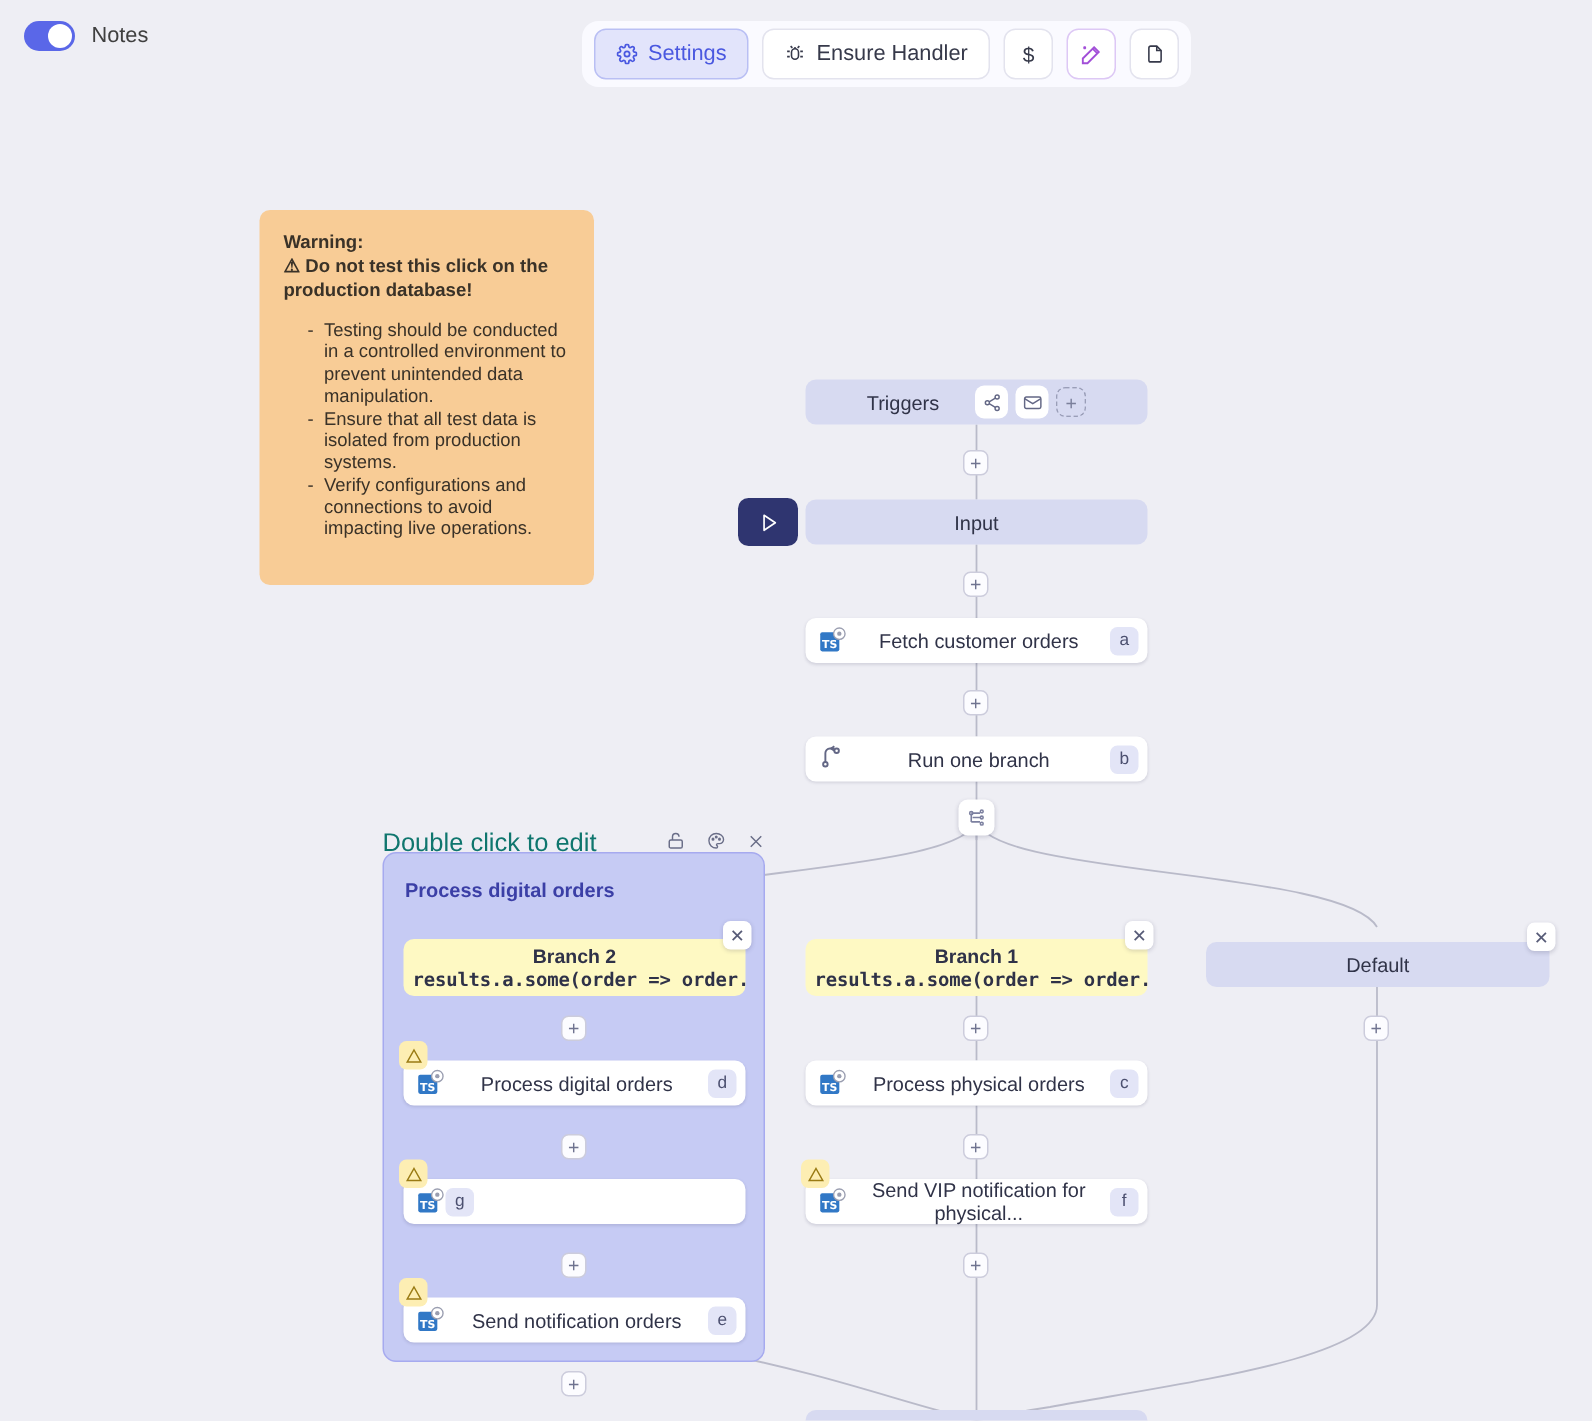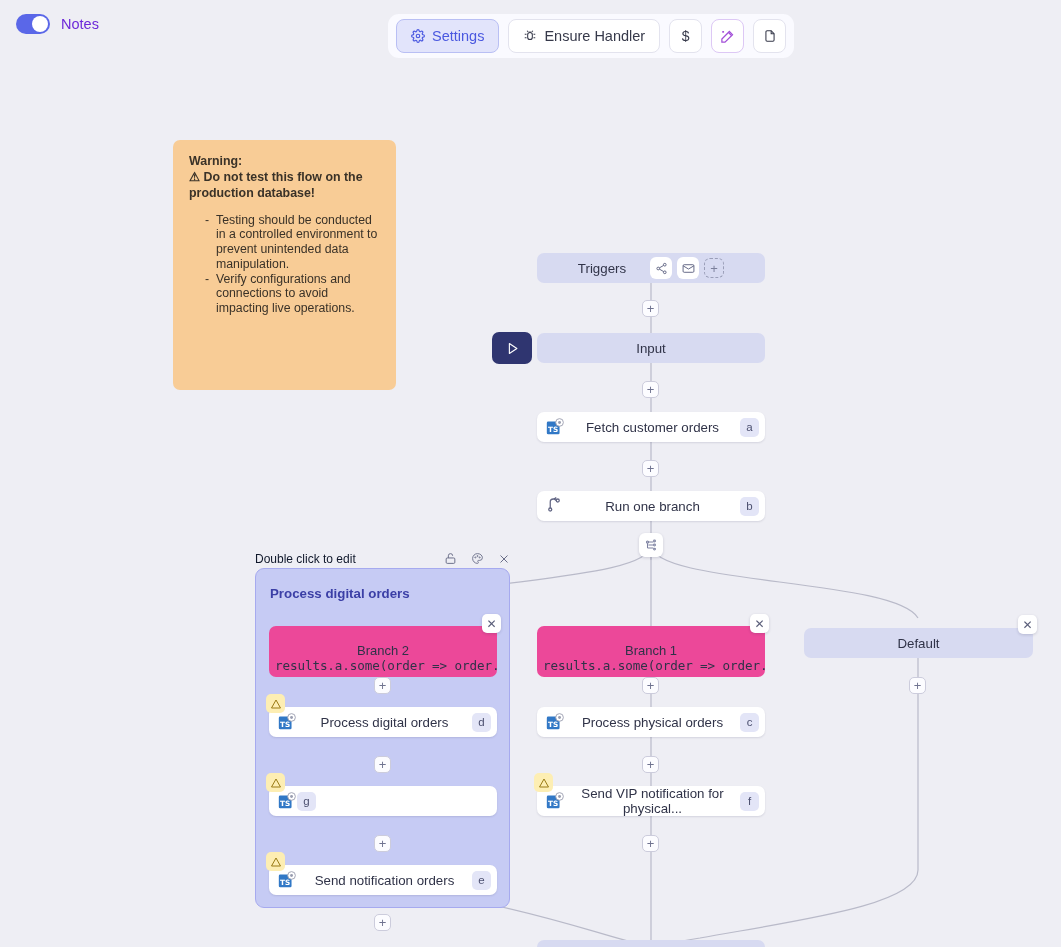--- a/index.html
+++ b/index.html
@@ -8,21 +8,21 @@
     background: #eeeef4;
     font-family: "Liberation Sans", sans-serif;
     overflow: hidden;
   }
   #canvas { position: relative; width: 1061px; height: 947px; }
 
   
   .notes-wrap { position: absolute; left: 16px; top: 14px; display: flex; align-items: center; gap: 11px; }
   .toggle { width: 34px; height: 20px; border-radius: 10px; background: #5a67e8; position: relative; cursor: pointer; }
   .toggle .knob { position: absolute; top: 2px; left: 16px; width: 16px; height: 16px; border-radius: 50%; background: #fff; }
-  .notes-label { font-size: 14.5px; color: #6d28d9; }
+  .notes-label { font-size: 14.5px; color: #404040; }
 
   
   .toolbar { position: absolute; left: 388px; top: 14px; display: flex; align-items: center; gap: 9px;
              background: #fafaff; border-radius: 11px; padding: 5px 8px; }
   .tbtn { height: 34px; border-radius: 8px; background: #fff; border: 1px solid #e3e3ee;
           display: flex; align-items: center; justify-content: center; gap: 7px;
           padding: 0 14px; font-size: 14.5px; color: #36394a; cursor: pointer; white-space: nowrap; }
   .tbtn.active { background: #e2e4fb; border-color: #b9bff4; color: #4a58e0; }
   .tbtn.icon-only { padding: 0; width: 33px; }
   .tbtn.wand { border-color: #ddc8f5; }
@@ -48,31 +48,31 @@
   .plus { position: absolute; width: 17px; height: 17px; border-radius: 5px; background: #fcfcff;
           border: 1px solid #ccccdc; display: flex; align-items: center; justify-content: center;
           color: #6f7390; font-size: 13px; line-height: 1; cursor: pointer; z-index: 6; }
   .closebtn { position: absolute; width: 19px; height: 19px; border-radius: 5px; background: #fff;
               box-shadow: 0 1px 3px rgba(40,40,80,.18); display: flex; align-items: center;
               justify-content: center; color: #585c78; font-size: 12px; cursor: pointer; z-index: 7; }
 
   .warn { position: absolute; width: 19px; height: 19px; border-radius: 5px; background: #fdeeb3;
           display: flex; align-items: center; justify-content: center; z-index: 8; }
 
-  .branchbox { position: absolute; border-radius: 7px; background: #ec4899; padding: 17px 6px 4px;
-               text-align: center; color: #2f3248; overflow: hidden; }
+  .branchbox { position: absolute; border-radius: 7px; background: #fef9c3; padding: 4px 6px 4px;
+               text-align: center; color: #2f3248; overflow: hidden; font-weight: bold; }
   .branchbox .bt { font-size: 13px; }
   .branchbox .bx { font-size: 12.6px; font-family: "DejaVu Sans Mono", monospace; white-space: nowrap; letter-spacing: -.1px; }
 
   
   .group { position: absolute; left: 255px; top: 568px; width: 255px; height: 340px;
            background: #c6cbf4; border: 1.5px solid #a6aaef; border-radius: 9px; }
   .group-title { position: absolute; left: 270px; top: 586px; font-size: 13.3px; font-weight: bold; color: #3b3fa6; }
   .group-head { position: absolute; left: 255px; top: 552px; width: 255px; display: flex;
-                align-items: flex-start; font-size: 12px; color: #0f172a; }
+                align-items: flex-start; font-size: 17px; color: #0f766e; }
   .group-head .gh-icons { margin-left: auto; display: flex; gap: 14px; align-items: center; color: #6a6e88; }
 
   svg.edges { position: absolute; left: 0; top: 0; width: 1061px; height: 947px; pointer-events: none; }
   .play { position: absolute; left: 492px; top: 332px; width: 40px; height: 32px; border-radius: 7px;
           background: #2f3570; display: flex; align-items: center; justify-content: center; cursor: pointer; }
 </style>
 </head>
 <body>
 
 <div id="canvas">
@@ -120,23 +120,24 @@
         <svg width="14" height="14" viewBox="0 0 24 24" fill="none" stroke="#36394a" stroke-width="1.8">
             <path d="M14 3H7a2 2 0 0 0-2 2v14a2 2 0 0 0 2 2h10a2 2 0 0 0 2-2V8z"></path>
             <path d="M14 3v5h5"></path>
           </svg>
       </span>
     </div>
   </div>
 
   <div class="note">
     <div class="ttl"><span>Warning:</span></div>
-    <div class="ttl"><span>⚠ Do not test this flow on the production database!</span></div>
+    <div class="ttl"><span>⚠ Do not test this click on the production database!</span></div>
     <ul>
       <li>Testing should be conducted in a controlled environment to prevent unintended data manipulation.</li>
+      <li>Ensure that all test data is isolated from production systems.</li>
       <li>Verify configurations and connections to avoid impacting live operations.</li>
     </ul>
   </div>
 
   <svg class="edges">
     <g stroke="#b9bac9" stroke-width="1.2" fill="none">
       <line x1="651" y1="283" x2="651" y2="333"></line>
       <line x1="651" y1="363" x2="651" y2="412"></line>
       <line x1="651" y1="441" x2="651" y2="491"></line>
       <line x1="651" y1="521" x2="651" y2="560"></line>

